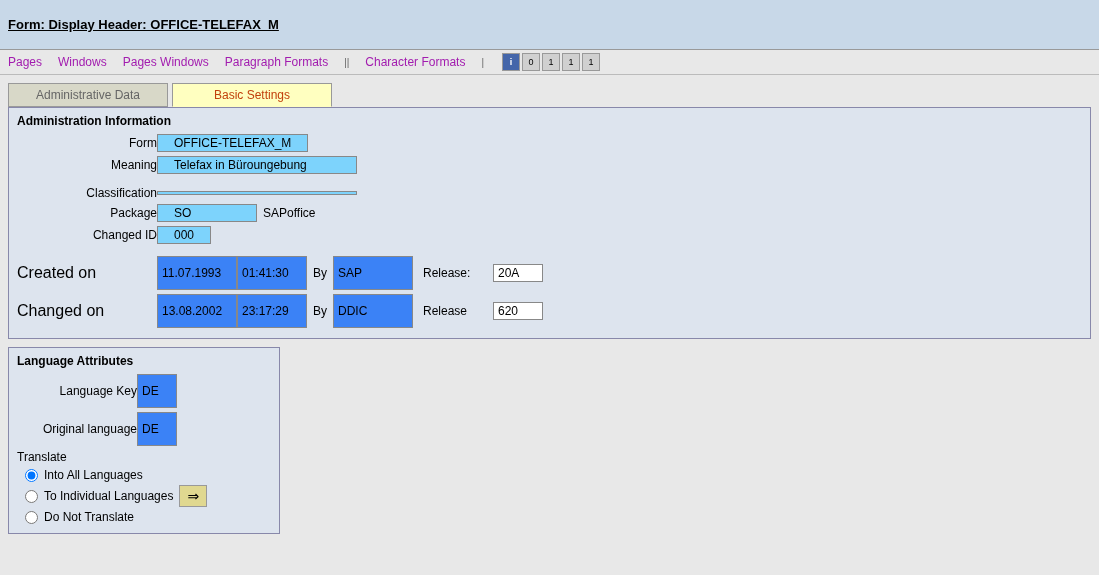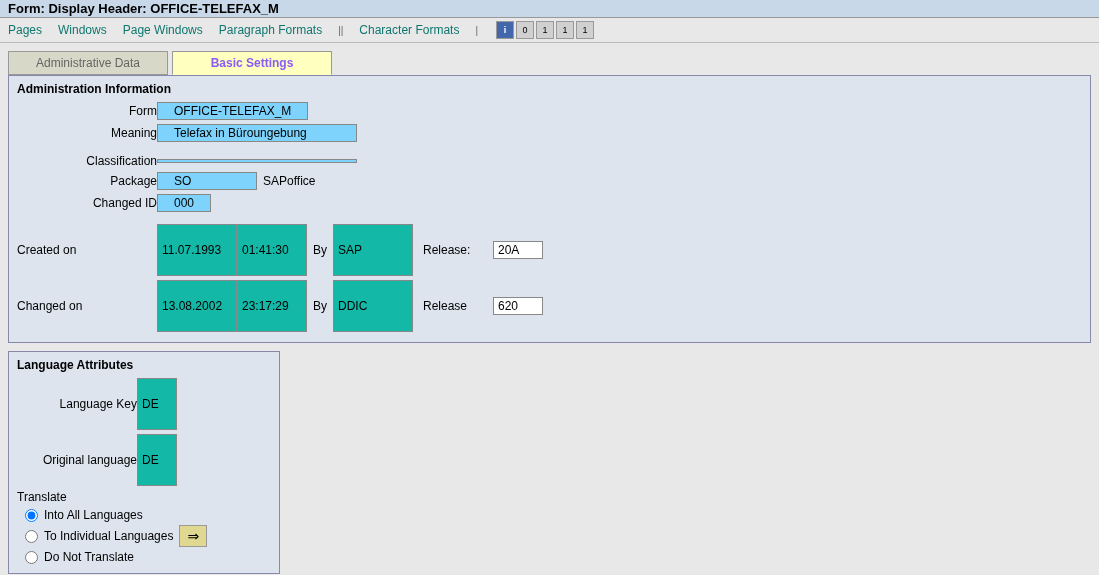--- a/index.html
+++ b/index.html
@@ -4,36 +4,37 @@
   <style>
     * { box-sizing: border-box; margin: 0; padding: 0; }
     body {
       font-family: Arial, sans-serif;
       font-size: 12px;
       background: #e8e8e8;
       color: #000;
     }
     .title-bar {
       background: #c8d8e8;
-      padding: 1px 8px;
+      padding: 17px 8px;
       font-size: 13px;
       font-weight: bold;
       border-bottom: 1px solid #999;
+      text-decoration: underline;
     }
     .menu-bar {
       background: #e8e8e8;
       padding: 3px 8px;
       border-bottom: 1px solid #bbb;
       display: flex;
       align-items: center;
       gap: 16px;
     }
     .menu-item {
       cursor: pointer;
-      color: #0f766e;
+      color: #a21caf;
       text-decoration: none;
     }
     .toolbar-sep {
       color: #666;
       font-size: 10px;
     }
     .toolbar-icons {
       display: flex;
       align-items: center;
       gap: 2px;
@@ -65,22 +66,22 @@
       font-size: 12px;
       min-width: 160px;
       text-align: center;
     }
     .tab-btn.inactive {
       background: #d8d8c8;
       color: #666;
     }
     .tab-btn.active {
       background: #ffffc0;
-      color: #8b5cf6;
-      font-weight: bold;
+      color: #c2410c;
+      font-weight: normal;
       border-bottom: 1px solid #ffffc0;
     }
     .section-box {
       border: 1px solid #8888aa;
       background: #dde4ee;
       padding: 6px 8px;
       margin-bottom: 8px;
     }
     .section-title {
       font-weight: bold;
@@ -111,26 +112,26 @@
       color: #0000cc;
     }
     .spacer { height: 8px; }
     .meta-row {
       display: flex;
       align-items: center;
       margin-bottom: 4px;
     }
     .meta-label {
       width: 140px;
-      font-size: 12px;
+      font-size: 16px;
     }
     .meta-field {
-      background: #14b8a6;
+      background: #3b82f6;
       border: 1px solid #888;
-      padding: 18px 4px;
+      padding: 9px 4px;
       font-size: 12px;
     }
     .lang-section {
       border: 1px solid #8888aa;
       background: #dde4ee;
       padding: 6px 8px;
       width: 272px;
     }
     .radio-row {
       display: flex;
@@ -170,21 +171,21 @@
 </head>
 <body>
 
 <div class="title-bar">
   <span>Form: Display Header: OFFICE-TELEFAX_M</span>
 </div>
 
 <div class="menu-bar">
   <span class="menu-item">Pages</span>
   <span class="menu-item">Windows</span>
-  <span class="menu-item">Page Windows</span>
+  <span class="menu-item">Pages Windows</span>
   <span class="menu-item">Paragraph Formats</span>
   <span class="toolbar-sep">||</span>
   <span class="menu-item">Character Formats</span>
   <span class="toolbar-sep">|</span>
   <div class="toolbar-icons">
     <div class="toolbar-icon" style="background:#4466aa;color:#fff;font-weight:bold;">i</div>
     <div class="toolbar-icon">0</div>
     <div class="toolbar-icon">1</div>
     <div class="toolbar-icon">1</div>
     <div class="toolbar-icon">1</div>

